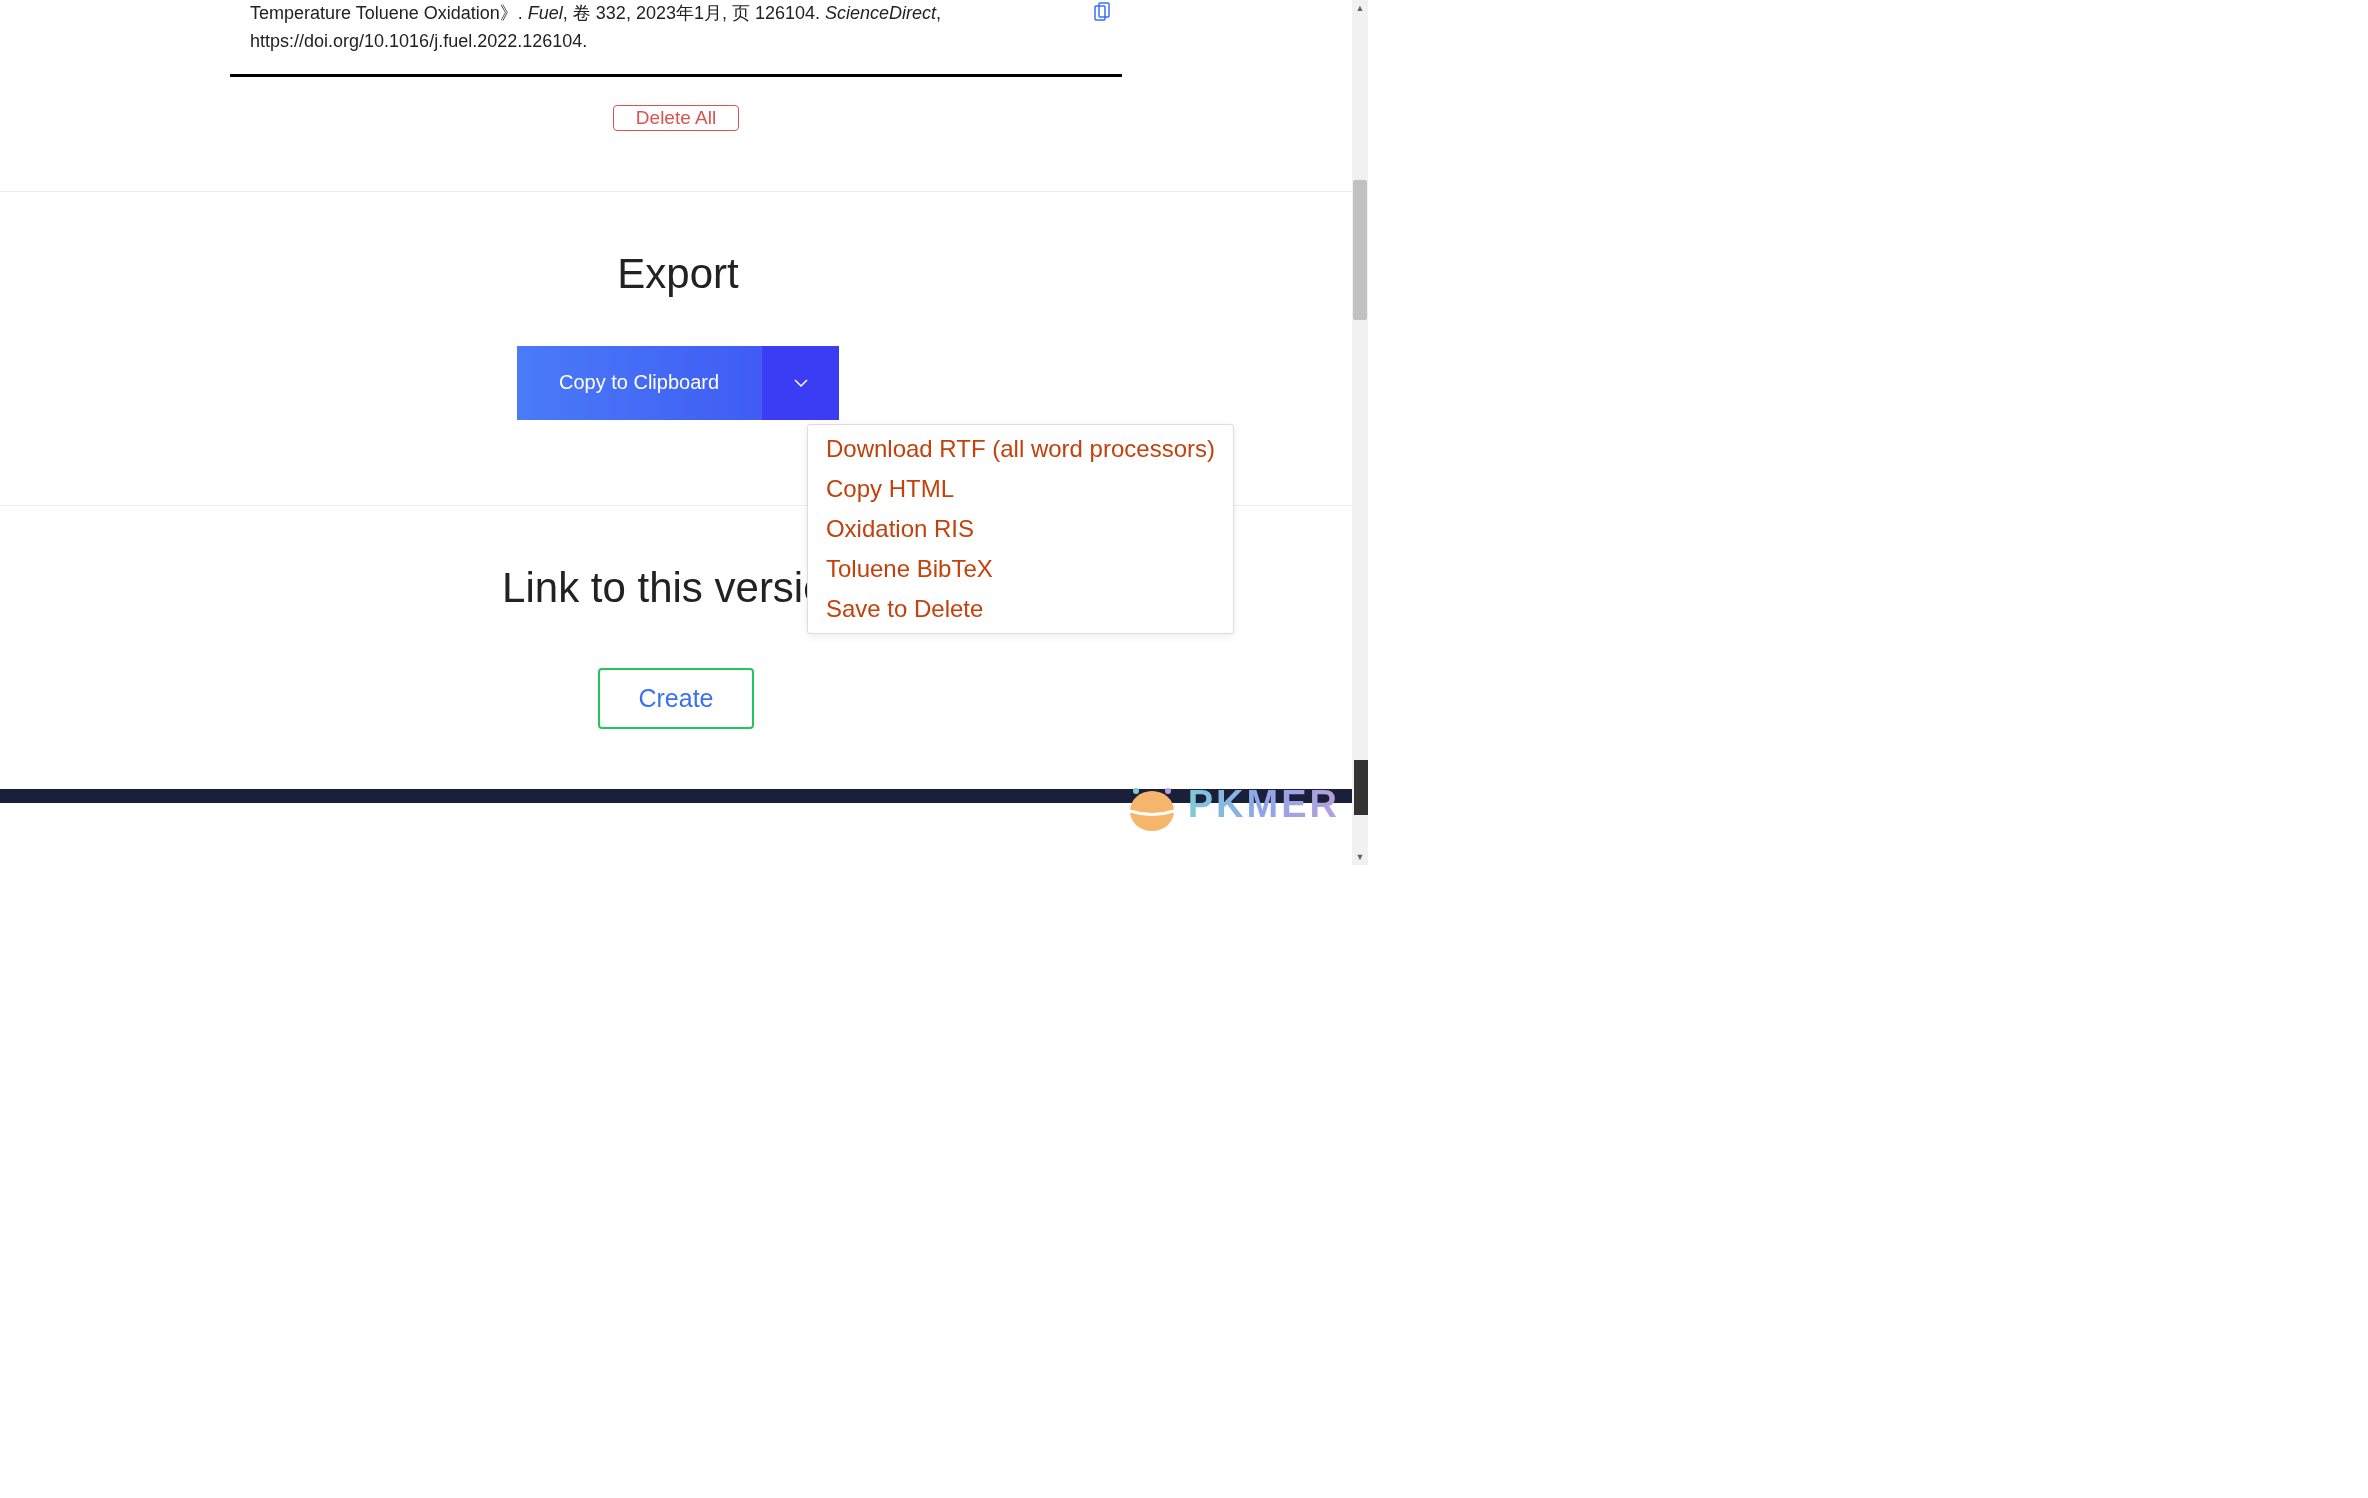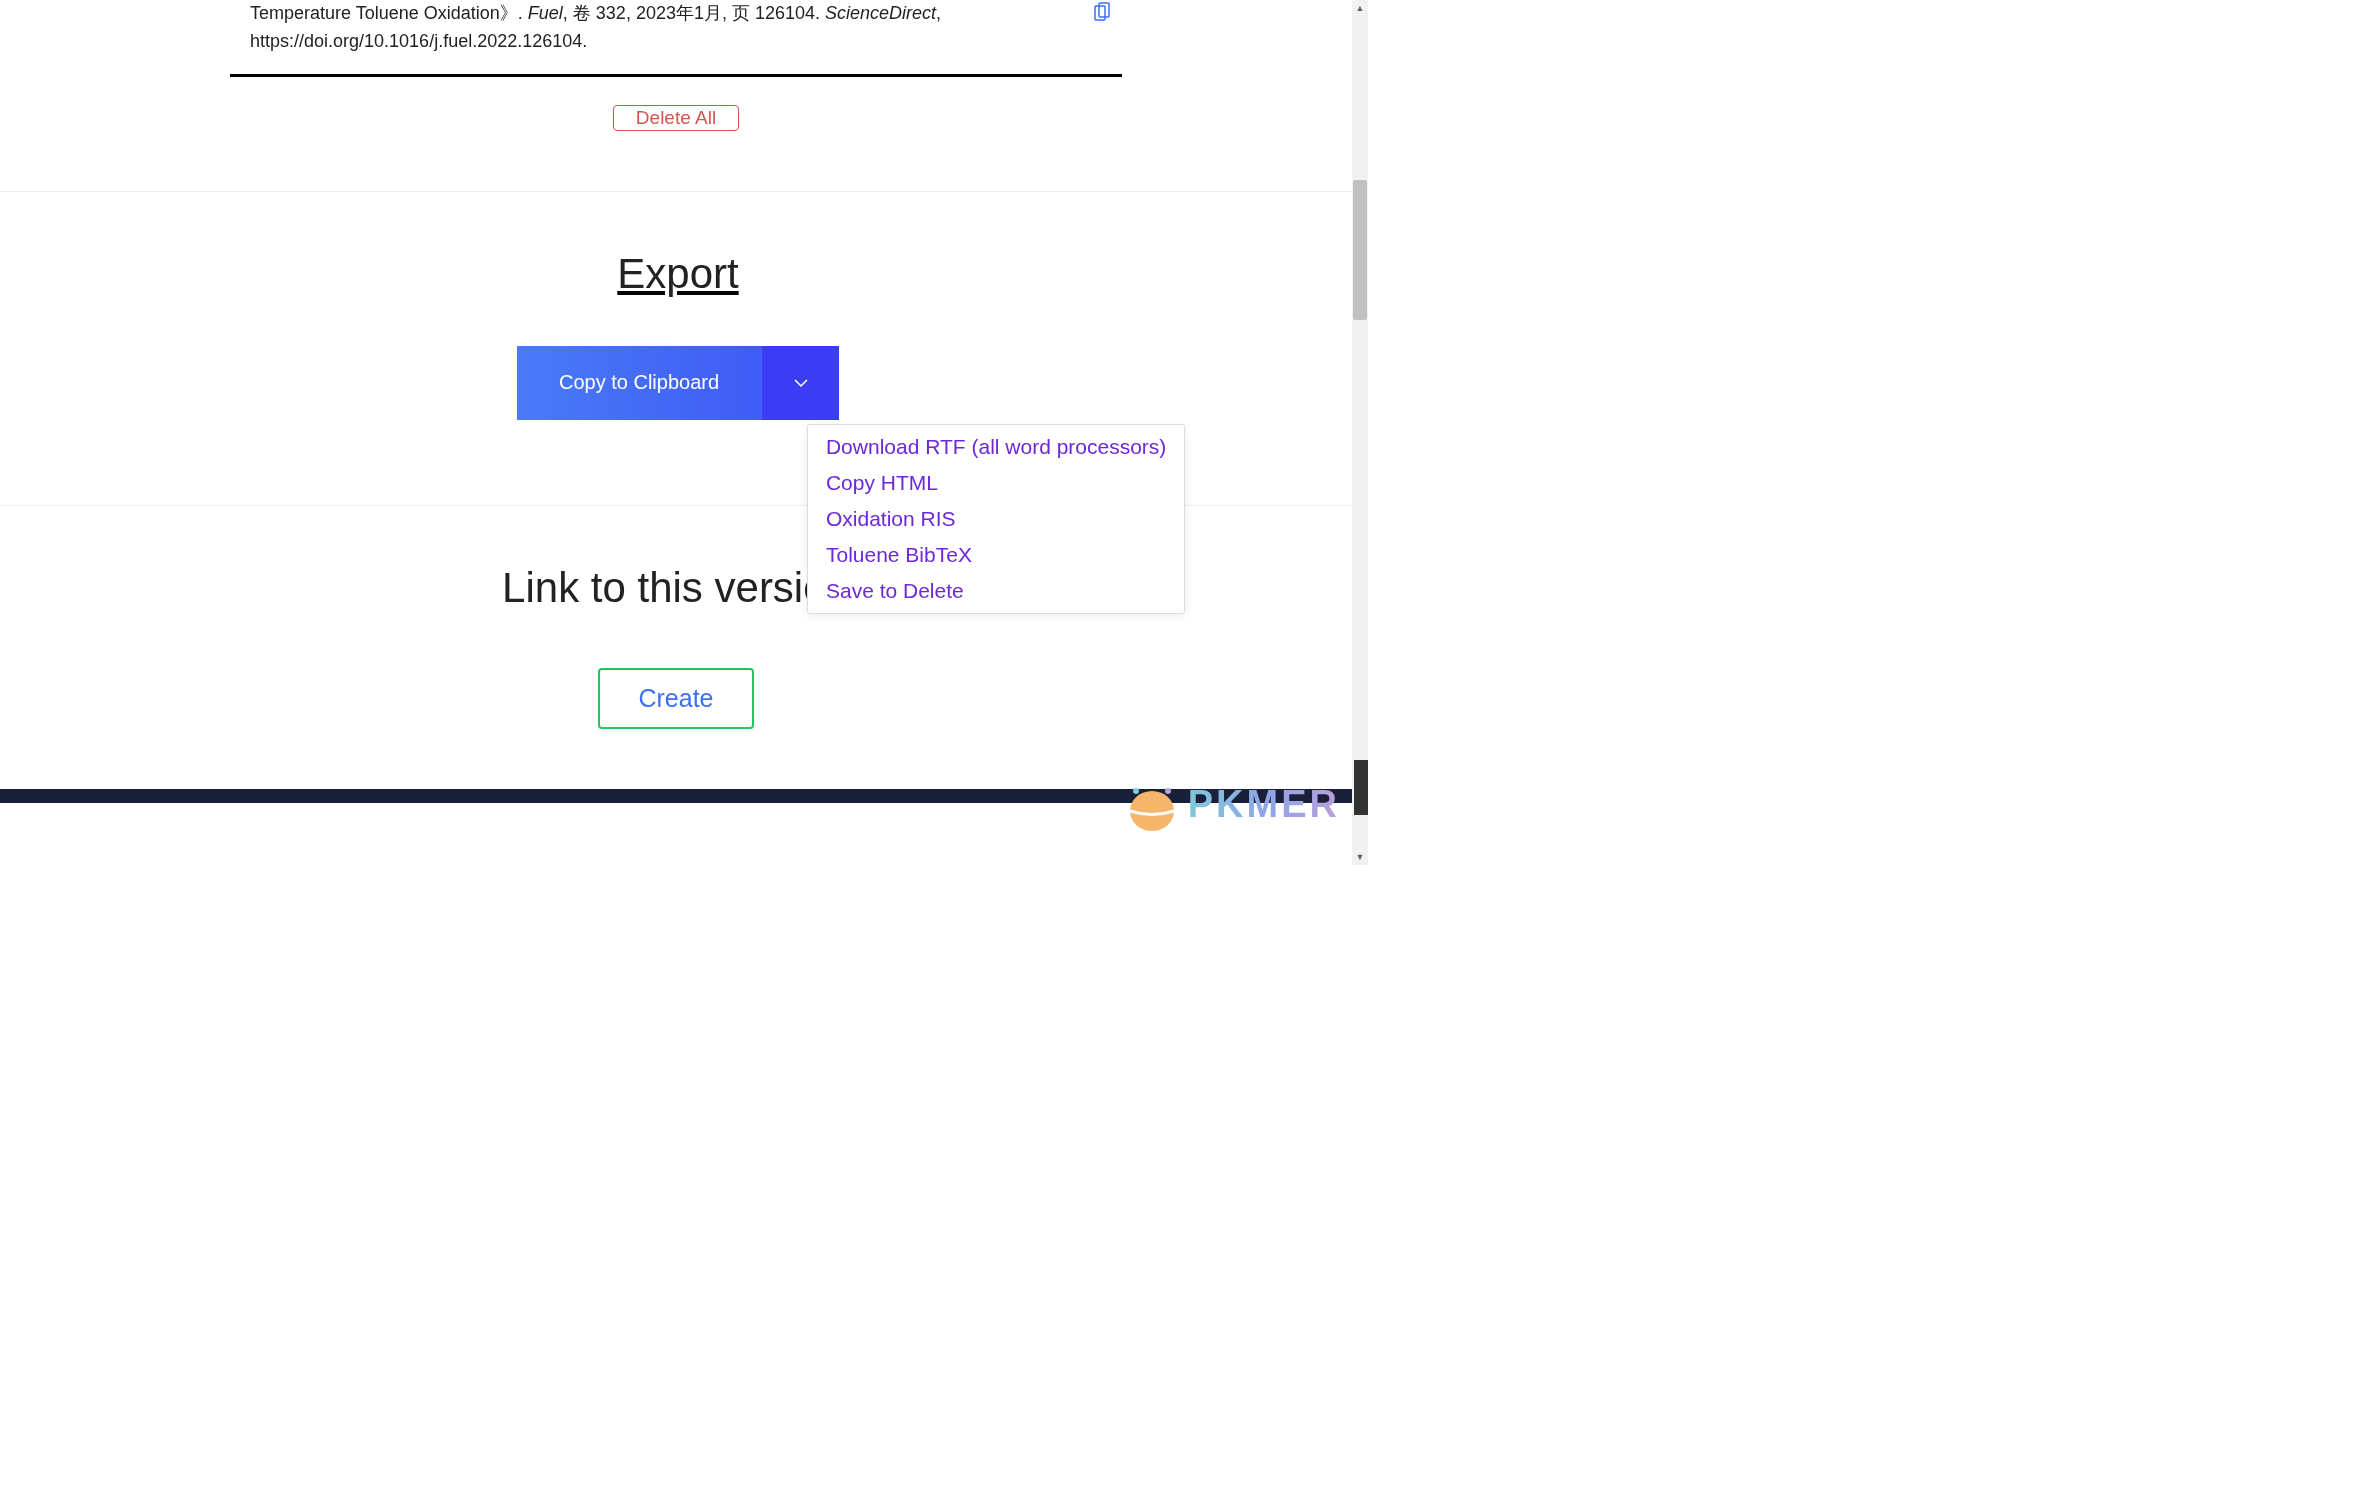--- a/index.html
+++ b/index.html
@@ -58,21 +58,20 @@
       cursor: pointer;
     }
     .section-divider {
       border-top: 1px solid #eee;
       width: 100%;
     }
     .export-section {
       text-align: center;
       padding: 58px 0 85px 4px;
       position: relative;
-      text-decoration: underline;
     }
     .section-heading {
       font-size: 42px;
       font-weight: 400;
       color: #222;
       margin-bottom: 48px;
     }
     .copy-split-btn {
       display: inline-flex;
       height: 74px;
@@ -109,22 +108,22 @@
       border: 1px solid #ddd;
       border-radius: 3px;
       box-shadow: 0 2px 8px rgba(0,0,0,0.08);
       text-align: left;
       min-width: 338px;
       padding: 4px 0;
       z-index: 10;
     }
     .dropdown-item {
       padding: 6px 18px;
-      font-size: 21px;
-      color: #6d28d9;
+      font-size: 24px;
+      color: #c2410c;
       cursor: pointer;
       white-space: nowrap;
     }
     .link-section {
       text-align: center;
       padding: 58px 0 60px 0;
       border-top: 1px solid #eee;
     }
     .create-btn {
       display: inline-block;

